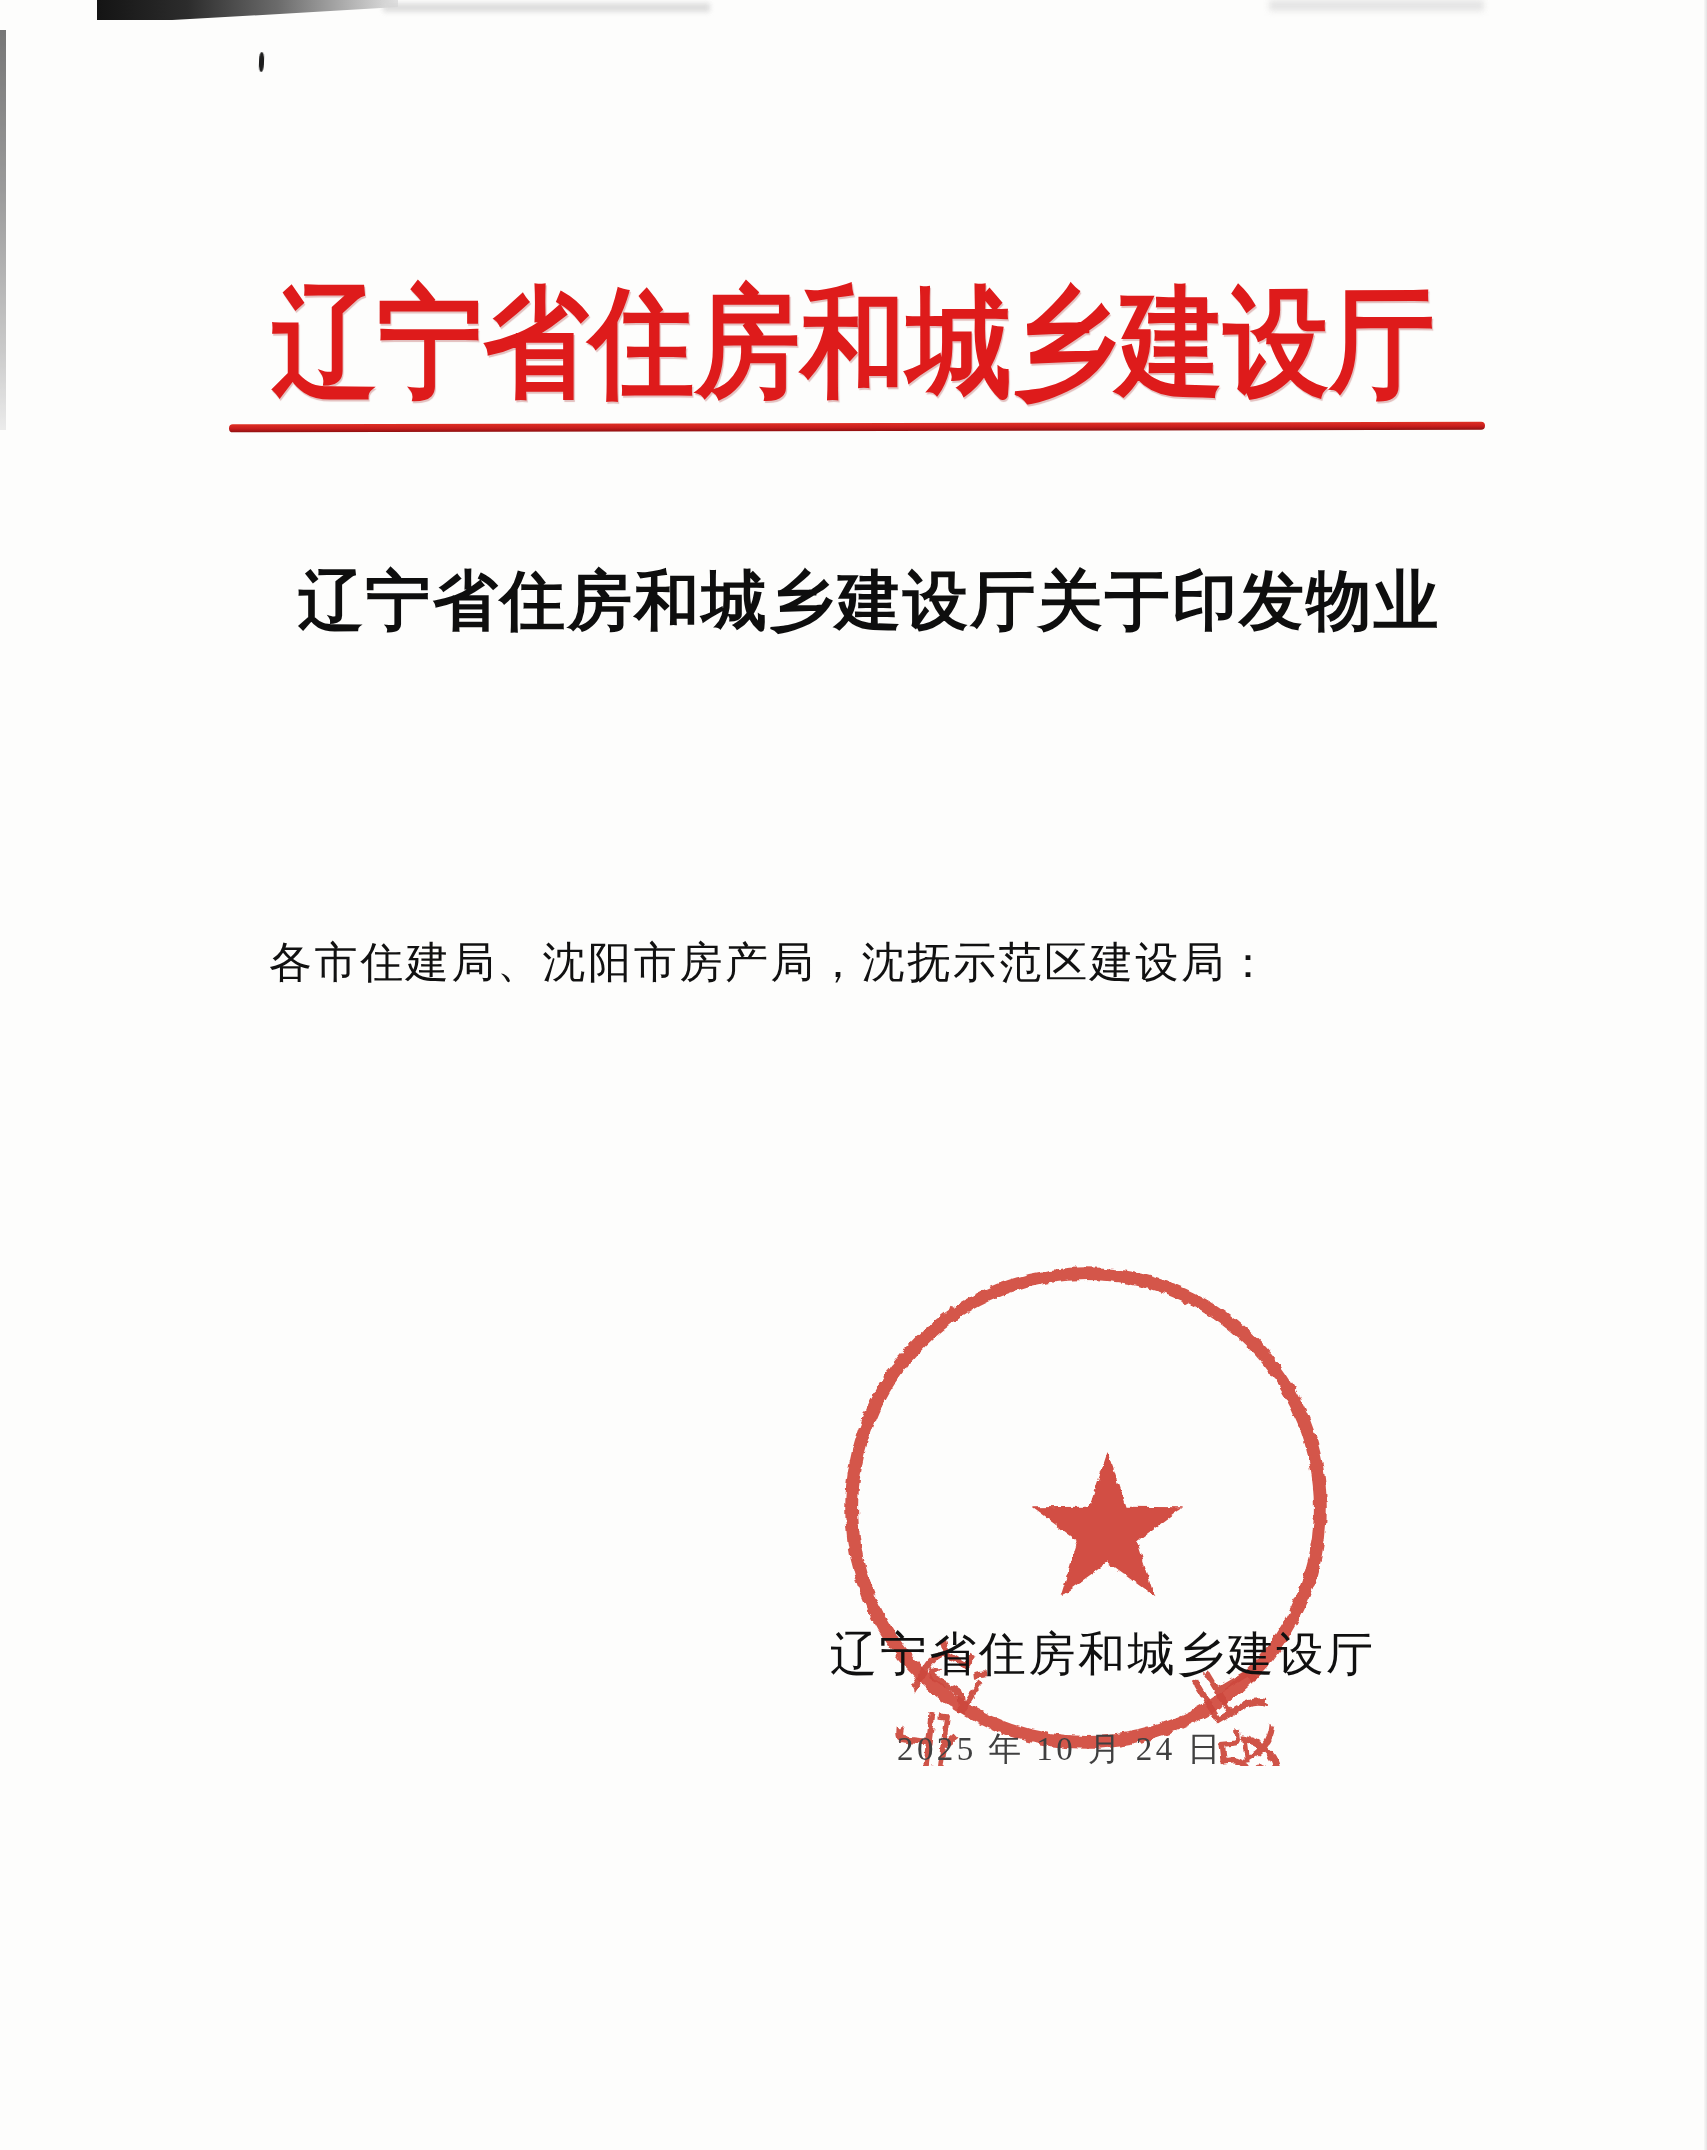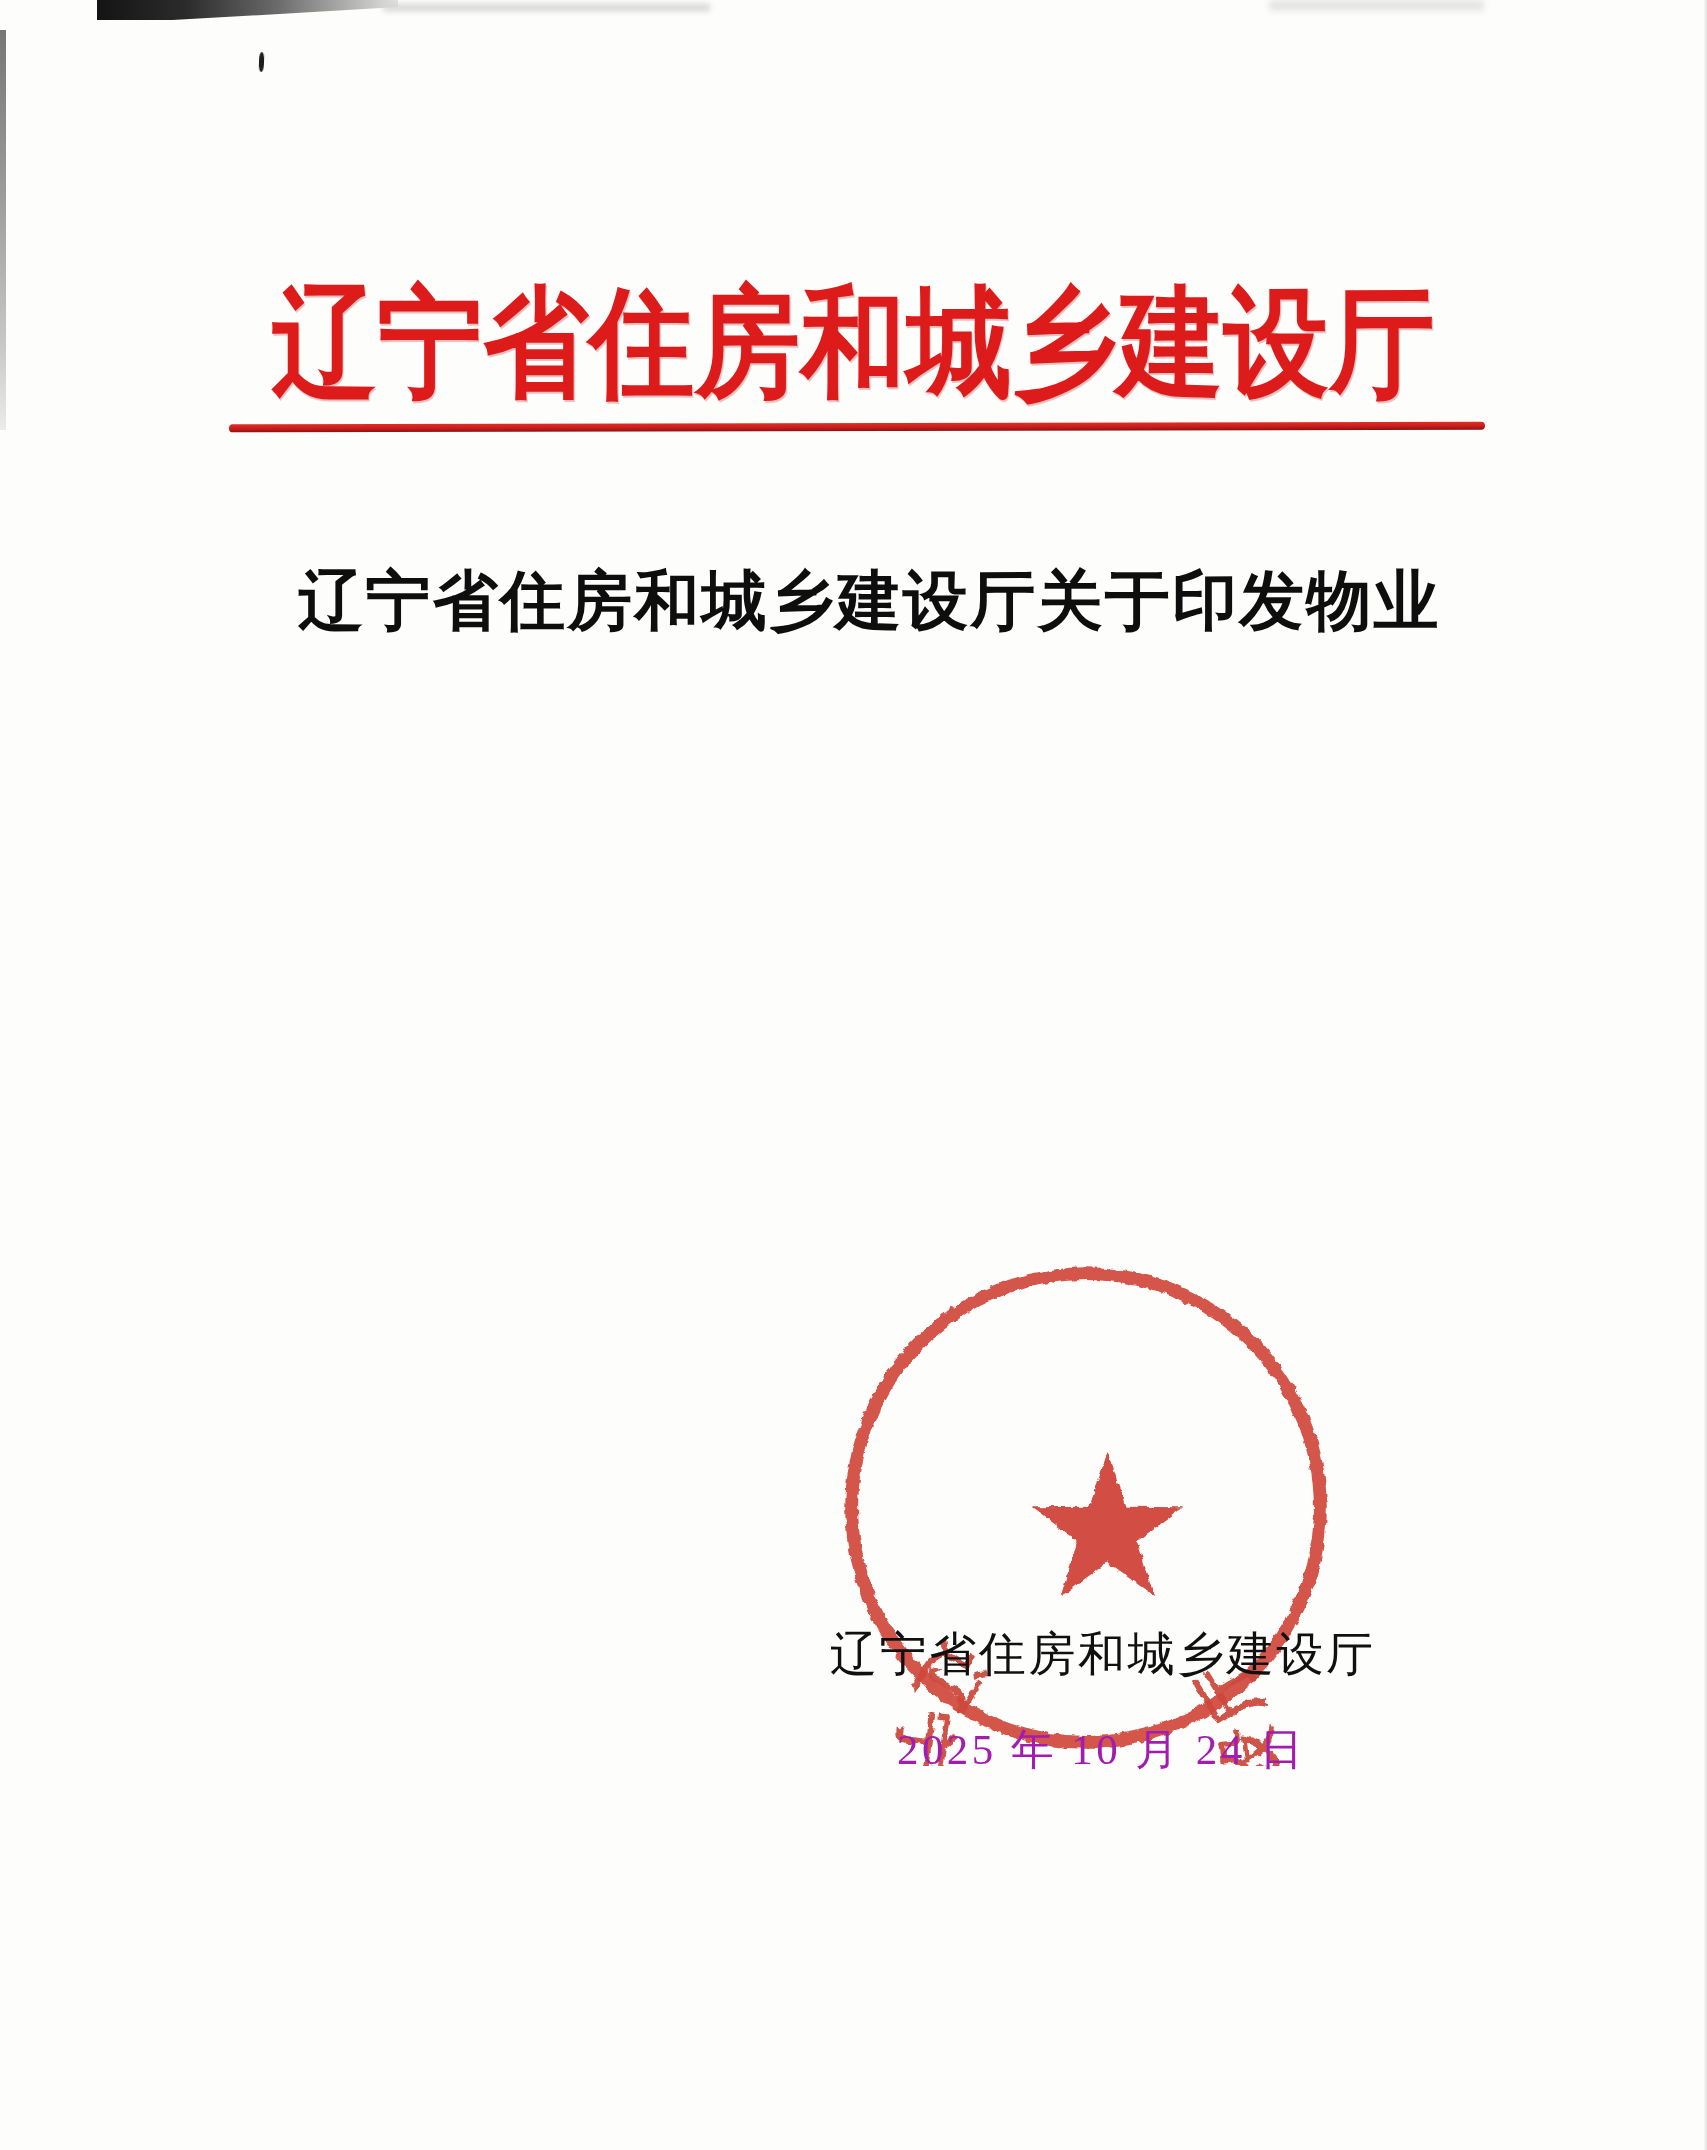--- a/index.html
+++ b/index.html
@@ -47,22 +47,22 @@
     z-index:1;opacity:.93;
   }
   
   .signature{
     position:absolute;left:830px;top:1626px;z-index:2;
     font-size:47px;line-height:56px;letter-spacing:2.6px;
     color:#101010;white-space:nowrap;
   }
   .doc-date{
     position:absolute;left:897px;top:1726px;z-index:2;
-    font-size:43px;line-height:47px;letter-spacing:3.4px;
-    color:#a21caf;white-space:nowrap;
+    font-size:33px;line-height:47px;letter-spacing:3.4px;
+    color:#404040;white-space:nowrap;
   }
   
   .artifact{position:absolute;pointer-events:none;}
   .smudge-top-dark{
     left:97px;top:0;width:301px;height:20px;
     background:linear-gradient(to right,#141414 0%,#2c2c2c 30%,#6b6b6b 60%,#b5b5b5 85%,#e2e2e2 100%);
     clip-path:polygon(0 0,100% 0,100% 35%,55% 75%,25% 100%,0 100%);
   }
   .smudge-top-gray{
     left:383px;top:2.6px;width:327px;height:9.5px;
@@ -101,20 +101,21 @@
   <div class="artifact edge-right"></div>
 
   <div class="letterhead">辽宁省住房和城乡建设厅</div>
   <div class="red-rule"></div>
 
   <div class="doc-title">
     <div>辽宁省住房和城乡建设厅关于印发物业</div>
   </div>
 
   <div class="body-block">
+    <p>各市住建局、沈阳市房产局，沈抚示范区建设局：</p>
   </div>
 
   <svg class="seal" viewBox="0 0 1200 1200" xmlns="http://www.w3.org/2000/svg">
     <defs>
       <filter id="stampRough" x="-10%" y="-10%" width="120%" height="120%">
         <feTurbulence type="fractalNoise" baseFrequency="0.055" numOctaves="2" result="noise"></feTurbulence>
         <feDisplacementMap in="SourceGraphic" in2="noise" scale="14" xChannelSelector="R" yChannelSelector="G"></feDisplacementMap>
       </filter>
       <path id="sealArcPath" d="M 296,904 A 430,430 0 1 0 904,904" fill="none"></path>
     </defs>

